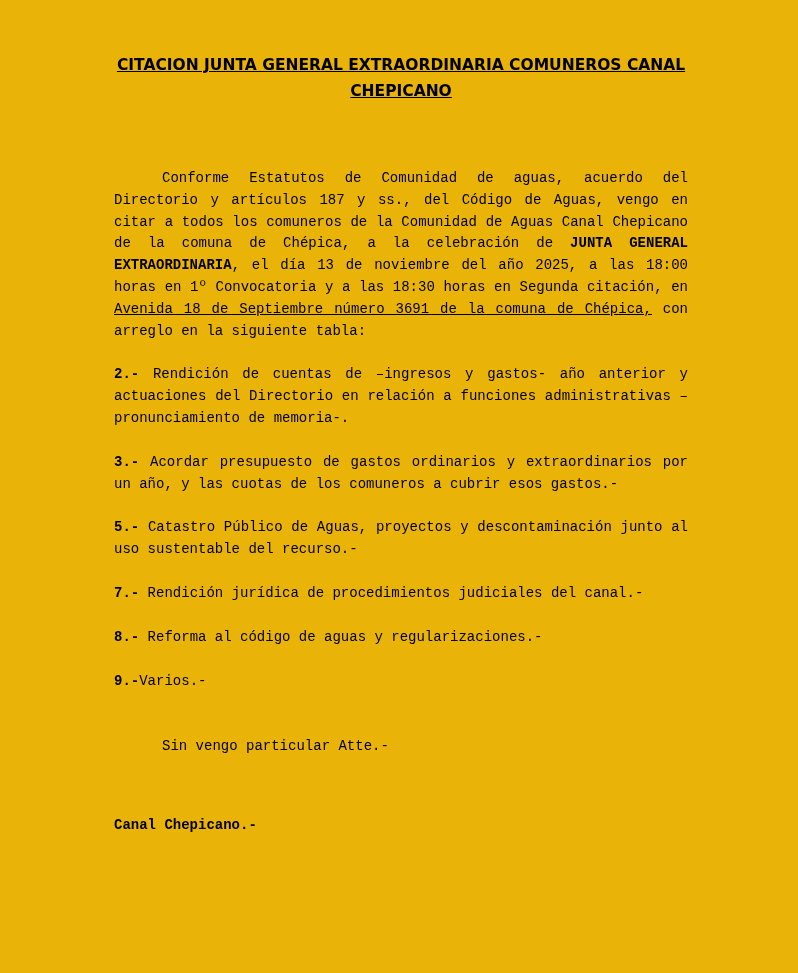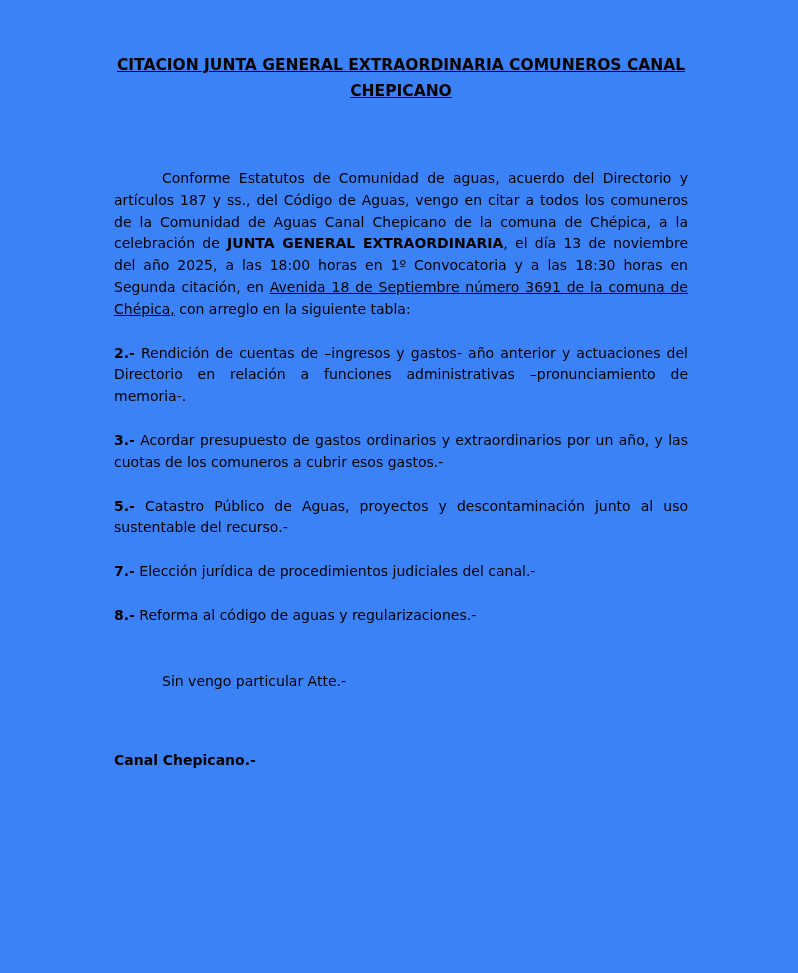--- a/index.html
+++ b/index.html
@@ -6,37 +6,38 @@
     margin: 0;
     padding: 0;
     background: #ffffff;
   }
   .page {
     position: relative;
     width: 798px;
     height: 973px;
     box-sizing: border-box;
     padding: 52px 110px 0 114px;
-    background: #3b82f6;
+    background: #eab308;
     color: #000000;
     font-family: "DejaVu Sans", sans-serif;
     font-size: 14px;
     line-height: 21.8px;
     overflow: hidden;
   }
   .title {
     font-size: 15.5px;
     font-weight: bold;
     text-align: center;
     text-decoration: underline;
     line-height: 26px;
     margin: 0 0 64px 0;
   }
   p {
     margin: 16px 0 22px 0;
+    font-family: Liberation Mono, monospace;
   }
   .justify {
     text-align: justify;
   }
   .indent {
     text-indent: 48px;
   }
   .u {
     text-decoration: underline;
   }
@@ -65,22 +66,23 @@
 
 
   <p class="agenda-item justify"><b>2.-</b><span> Rendición de cuentas de –ingresos y gastos- año anterior y actuaciones del Directorio en relación a funciones administrativas –pronunciamiento de memoria-.</span></p>
 
   <p class="agenda-item justify"><b>3.-</b><span> Acordar presupuesto de gastos ordinarios y extraordinarios por un año, y las cuotas de los comuneros a cubrir esos gastos.-</span></p>
 
 
   <p class="agenda-item justify"><b>5.-</b><span> Catastro Público de Aguas, proyectos y descontaminación junto al uso sustentable del recurso.-</span></p>
 
 
-  <p class="agenda-item justify"><b>7.-</b><span> Elección jurídica de procedimientos judiciales del canal.-</span></p>
+  <p class="agenda-item justify"><b>7.-</b><span> Rendición jurídica de procedimientos judiciales del canal.-</span></p>
 
   <p class="agenda-item justify"><b>8.-</b><span> Reforma al código de aguas y regularizaciones.-</span></p>
 
+  <p class="agenda-item justify"><b>9.-</b><span>Varios.-</span></p>
 
   <p class="closing">Sin vengo particular Atte.-</p>
 
   <p class="signature"><br><span>Canal Chepicano.-</span></p>
 
 </div>
 
 </body></html>

